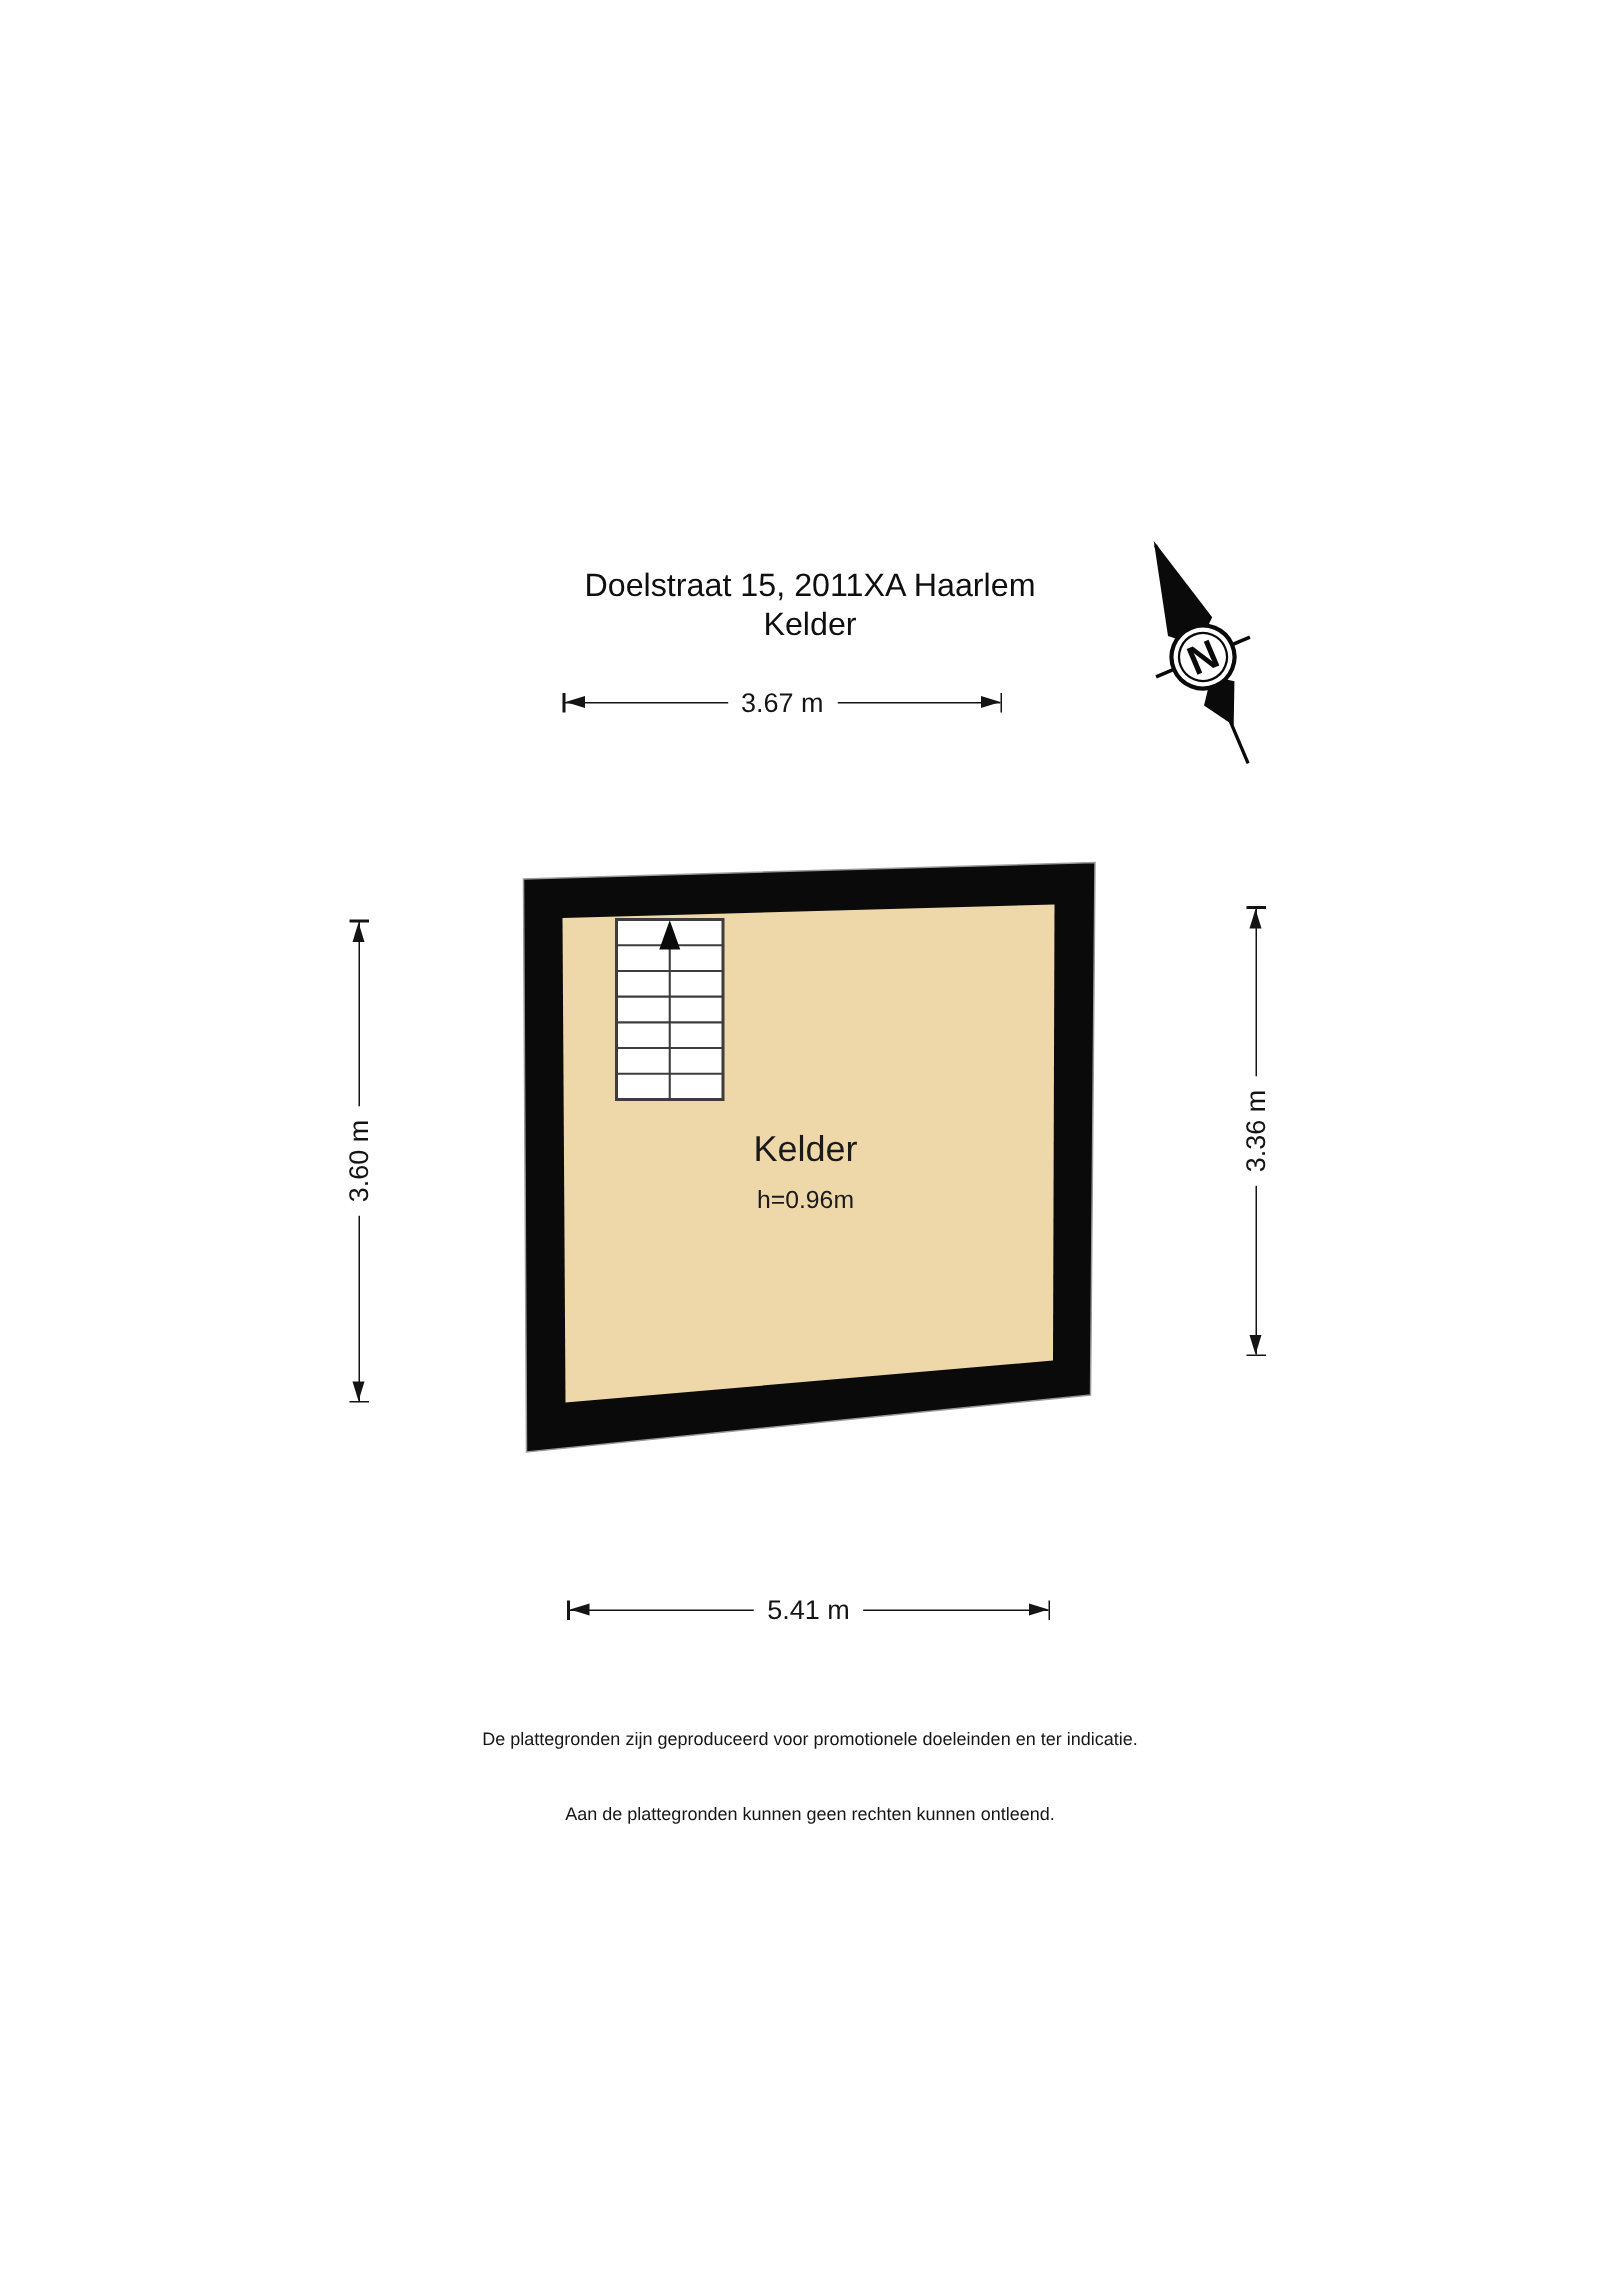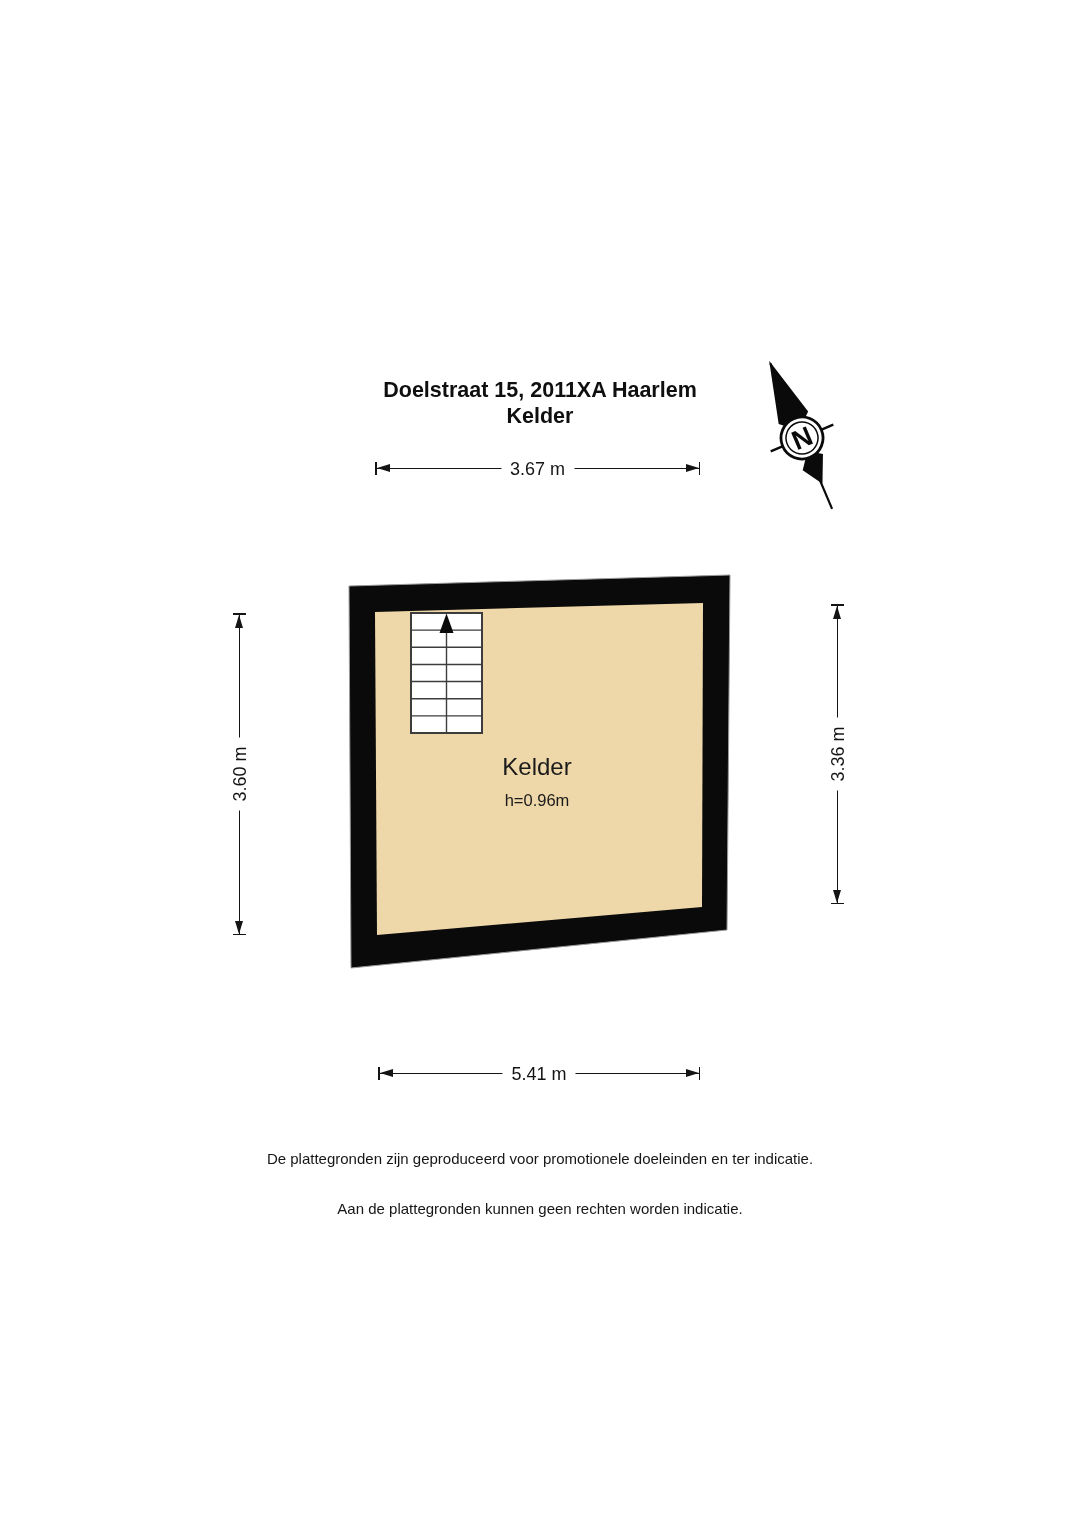--- a/index.html
+++ b/index.html
@@ -1,21 +1,21 @@
 <!DOCTYPE html>
 <html><head>
 <meta charset="utf-8">
 <style>
   html,body{margin:0;padding:0;background:#ffffff;}
   body{font-family:"Liberation Sans", sans-serif;color:#111;}
   .canvas{position:relative;width:1080px;height:1527px;background:#ffffff;overflow:hidden;}
 
   
   .title{position:absolute;top:378px;left:0;right:0;text-align:center;
-         font-weight:bold;font-size:21.5px;line-height:25.5px;color:#0f0f0f;}
+         font-weight:normal;font-size:21.5px;line-height:25.5px;color:#0f0f0f;}
 
   
   .plan-svg{position:absolute;left:0;top:0;}
 
   
   .room-name{position:absolute;top:753px;left:537px;transform:translateX(-50%);
              font-size:24px;color:#1a1a1a;white-space:nowrap;}
   .room-height{position:absolute;top:791px;left:537px;transform:translateX(-50%);
              font-size:16.5px;color:#1a1a1a;white-space:nowrap;}
 
@@ -41,21 +41,21 @@
   .dim-v .tick{position:absolute;height:1.5px;width:13px;left:4px;background:#141414;}
   .dim-v .tick.t1{top:0;}
   .dim-v .tick.t2{bottom:0;}
   .dim-v .arr{position:absolute;width:0;height:0;left:6px;
               border-left:4.5px solid transparent;border-right:4.5px solid transparent;}
   .dim-v .arr.a1{top:1.5px;border-bottom:13px solid #141414;}
   .dim-v .arr.a2{bottom:1.5px;border-top:13px solid #141414;}
 
   
   .footer{position:absolute;top:1117px;left:0;right:0;text-align:center;
-          font-size:15px;line-height:16.8px;color:#161616;white-space:pre-wrap;}
+          font-size:12px;line-height:16.8px;color:#161616;white-space:pre-wrap;}
 
   .compass-n{font-family:"Liberation Sans", sans-serif;font-weight:bold;font-size:27px;fill:#0a0a0a;}
 </style>
 </head>
 <body>
 
 <div class="canvas">
 
   <div class="title">
     <div>Doelstraat 15, 2011XA Haarlem</div>
@@ -90,21 +90,21 @@
           <line x1="411" y1="715.8571428571429" x2="482" y2="715.8571428571429"></line>
         </g>
       <line x1="446.5" y1="617" x2="446.5" y2="733" stroke="#3d3d3d" stroke-width="1.4"></line>
       <polygon points="446.5,613.5 439.5,633 453.5,633" fill="#0a0a0a"></polygon>
     </g>
   </svg>
 
   <div class="room-name">Kelder</div>
   <div class="room-height">h=0.96m</div>
 
-  <div class="dim dim-h" style="left:375px;top:458px;width:325px;">
+  <div class="dim dim-h" style="left:375px;top:458px;width:293px;">
     <span class="dline"></span>
     <span class="tick t1"></span>
     <span class="tick t2"></span>
     <span class="arr a1"></span>
     <span class="arr a2"></span>
     <span class="dlabel">3.67 m</span>
   </div>
 
   <div class="dim dim-h" style="left:378px;top:1063px;width:322px;">
     <span class="dline"></span>
@@ -128,16 +128,16 @@
     <span class="dline"></span>
     <span class="tick t1"></span>
     <span class="tick t2"></span>
     <span class="arr a1"></span>
     <span class="arr a2"></span>
     <span class="dlabel">3.36 m</span>
   </div>
 
   <div class="footer">
     <div>De plattegronden zijn geproduceerd voor promotionele doeleinden en ter indicatie.</div>
-    <div>Aan de plattegronden kunnen geen rechten worden indicatie.</div>
+    <div>Aan de plattegronden kunnen geen rechten kunnen ontleend.</div>
   </div>
 
 </div>
 
 </body></html>

